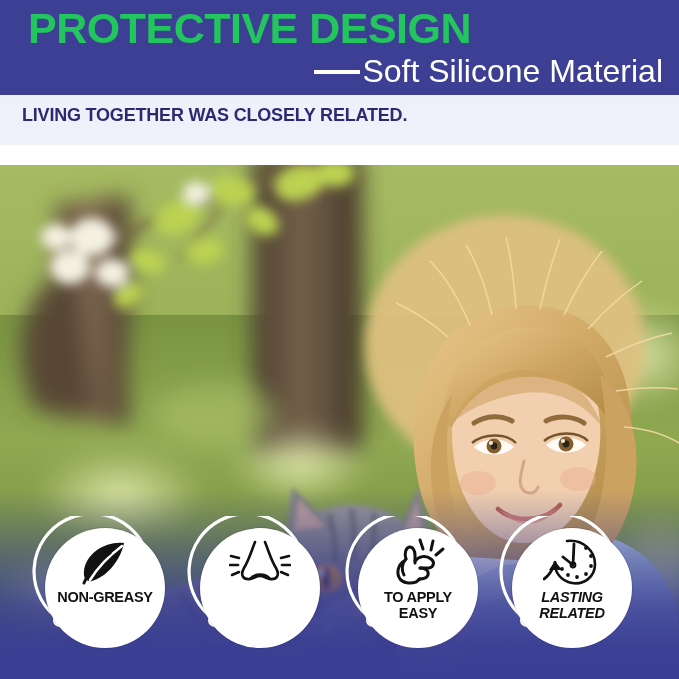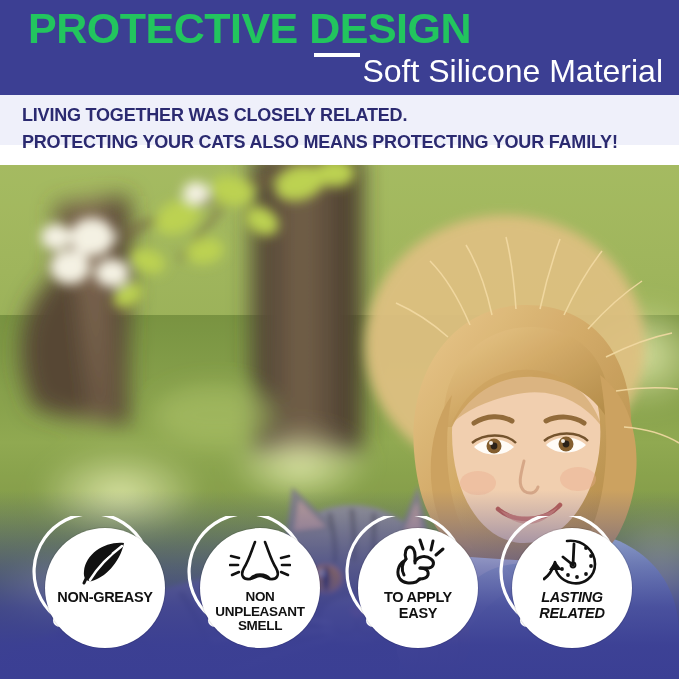--- a/index.html
+++ b/index.html
@@ -38,21 +38,21 @@
     letter-spacing: -0.5px;
     color: #22c55e;
     line-height: 1.05;
     white-space: nowrap;
   }
   .title-sub-wrap {
     position: absolute;
     right: 16px;
     top: 53px;
     display: flex;
-    align-items: flex-start;
+    align-items: center;
     gap: 2px;
     white-space: nowrap;
   }
   .title-dash {
     display: inline-block;
     width: 46px;
     height: 4px;
     background: #ffffff;
     flex: 0 0 auto;
   }
@@ -175,21 +175,20 @@
   <div class="header-band">
     <div class="title-main">PROTECTIVE DESIGN</div>
     <div class="title-sub-wrap">
       <span class="title-dash"></span>
       <span class="title-sub">Soft Silicone Material</span>
     </div>
   </div>
 
   <div class="sub-band">
     <div class="sub-line sub-line-1">LIVING TOGETHER WAS CLOSELY RELATED.</div>
-    <div class="sub-line sub-line-2">PROTECTING YOUR CATS ALSO MEANS PROTECTING YOUR FAMILY!</div>
   </div>
 
   <div class="photo">
     <svg class="photo-svg" viewBox="0 0 679 514" preserveAspectRatio="xMidYMid slice">
       <defs>
         <linearGradient id="gGrass" x1="0" y1="0" x2="0" y2="1">
           <stop offset="0%" stop-color="#6f8f3c"></stop>
           <stop offset="35%" stop-color="#88a64d"></stop>
           <stop offset="70%" stop-color="#6d8c3a"></stop>
           <stop offset="100%" stop-color="#4e6b2b"></stop>
@@ -431,25 +430,20 @@
           <path d="M21 39 C 25 33, 37 33, 41 39" fill="none" stroke="#111111" stroke-width="2.4" stroke-linecap="round"></path>
           <g stroke="#111111" stroke-width="2.6" stroke-linecap="round">
             <path d="M10 18 L 2 16"></path>
             <path d="M9 25 L 1 25"></path>
             <path d="M10 32 L 3 35"></path>
             <path d="M52 18 L 60 16"></path>
             <path d="M53 25 L 61 25"></path>
             <path d="M52 32 L 59 35"></path>
           </g>
         </svg>
-      </div>
-      <div class="badge-label small">
-        <div>NON</div>
-        <div>UNPLEASANT</div>
-        <div>SMELL</div>
       </div>
     </div>
 
     <div class="badge" id="badge-2">
       <svg class="badge-ring" viewBox="0 0 150 145">
         <path d="M120 58 A 58 58 0 1 0 30 104" fill="none" stroke="#ffffff" stroke-width="3.2" stroke-linecap="round"></path>
         <circle cx="120" cy="58" r="5.5" fill="none" stroke="#ffffff" stroke-width="3.2"></circle>
         <circle cx="30" cy="104" r="5.5" fill="none" stroke="#ffffff" stroke-width="3.2"></circle>
       </svg>
       <div class="badge-disc"></div>

